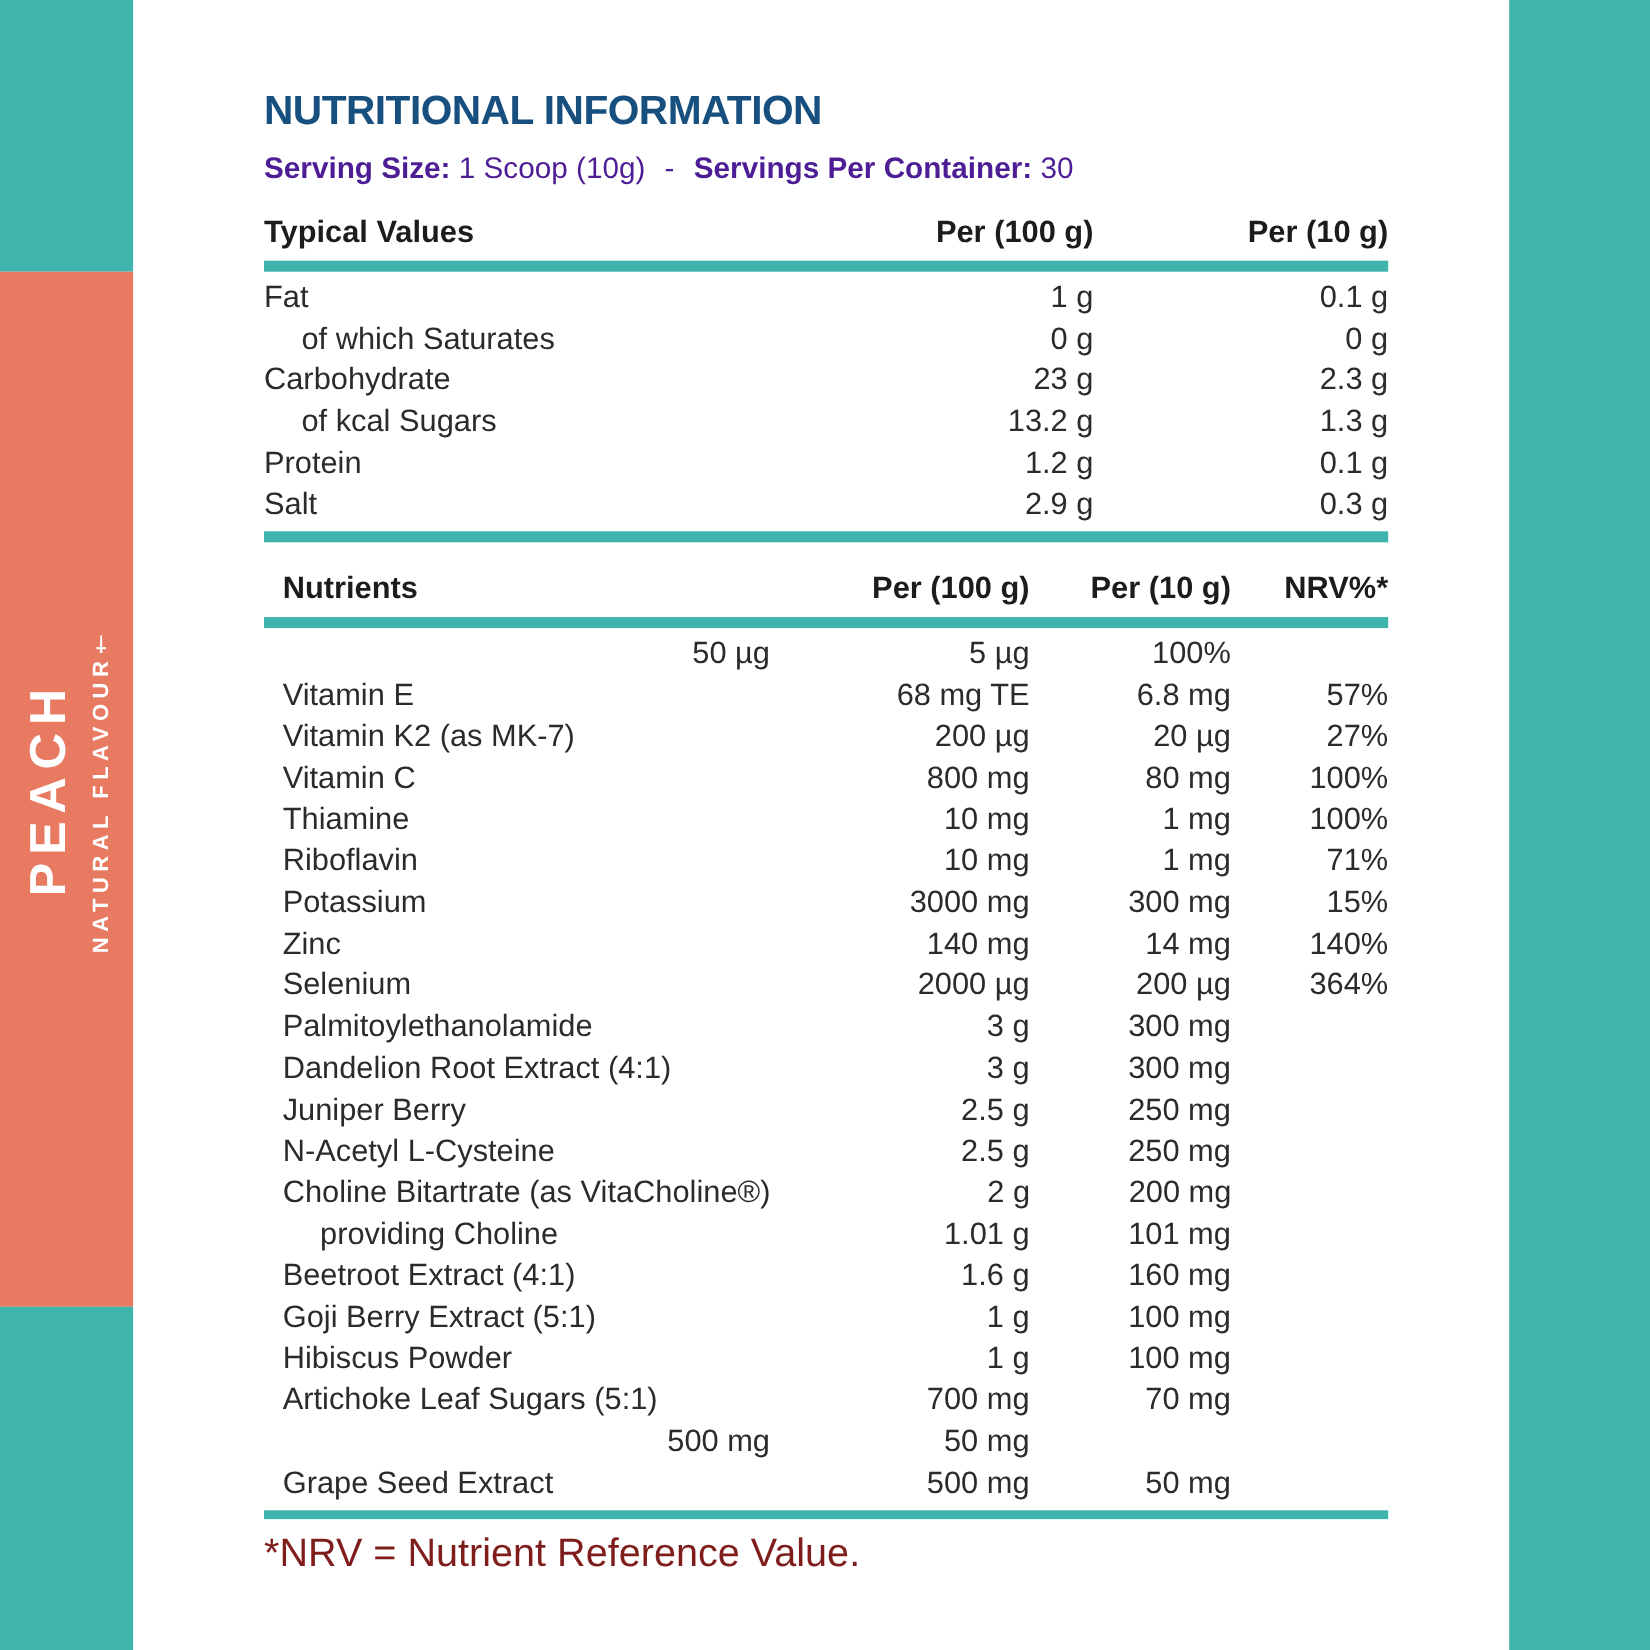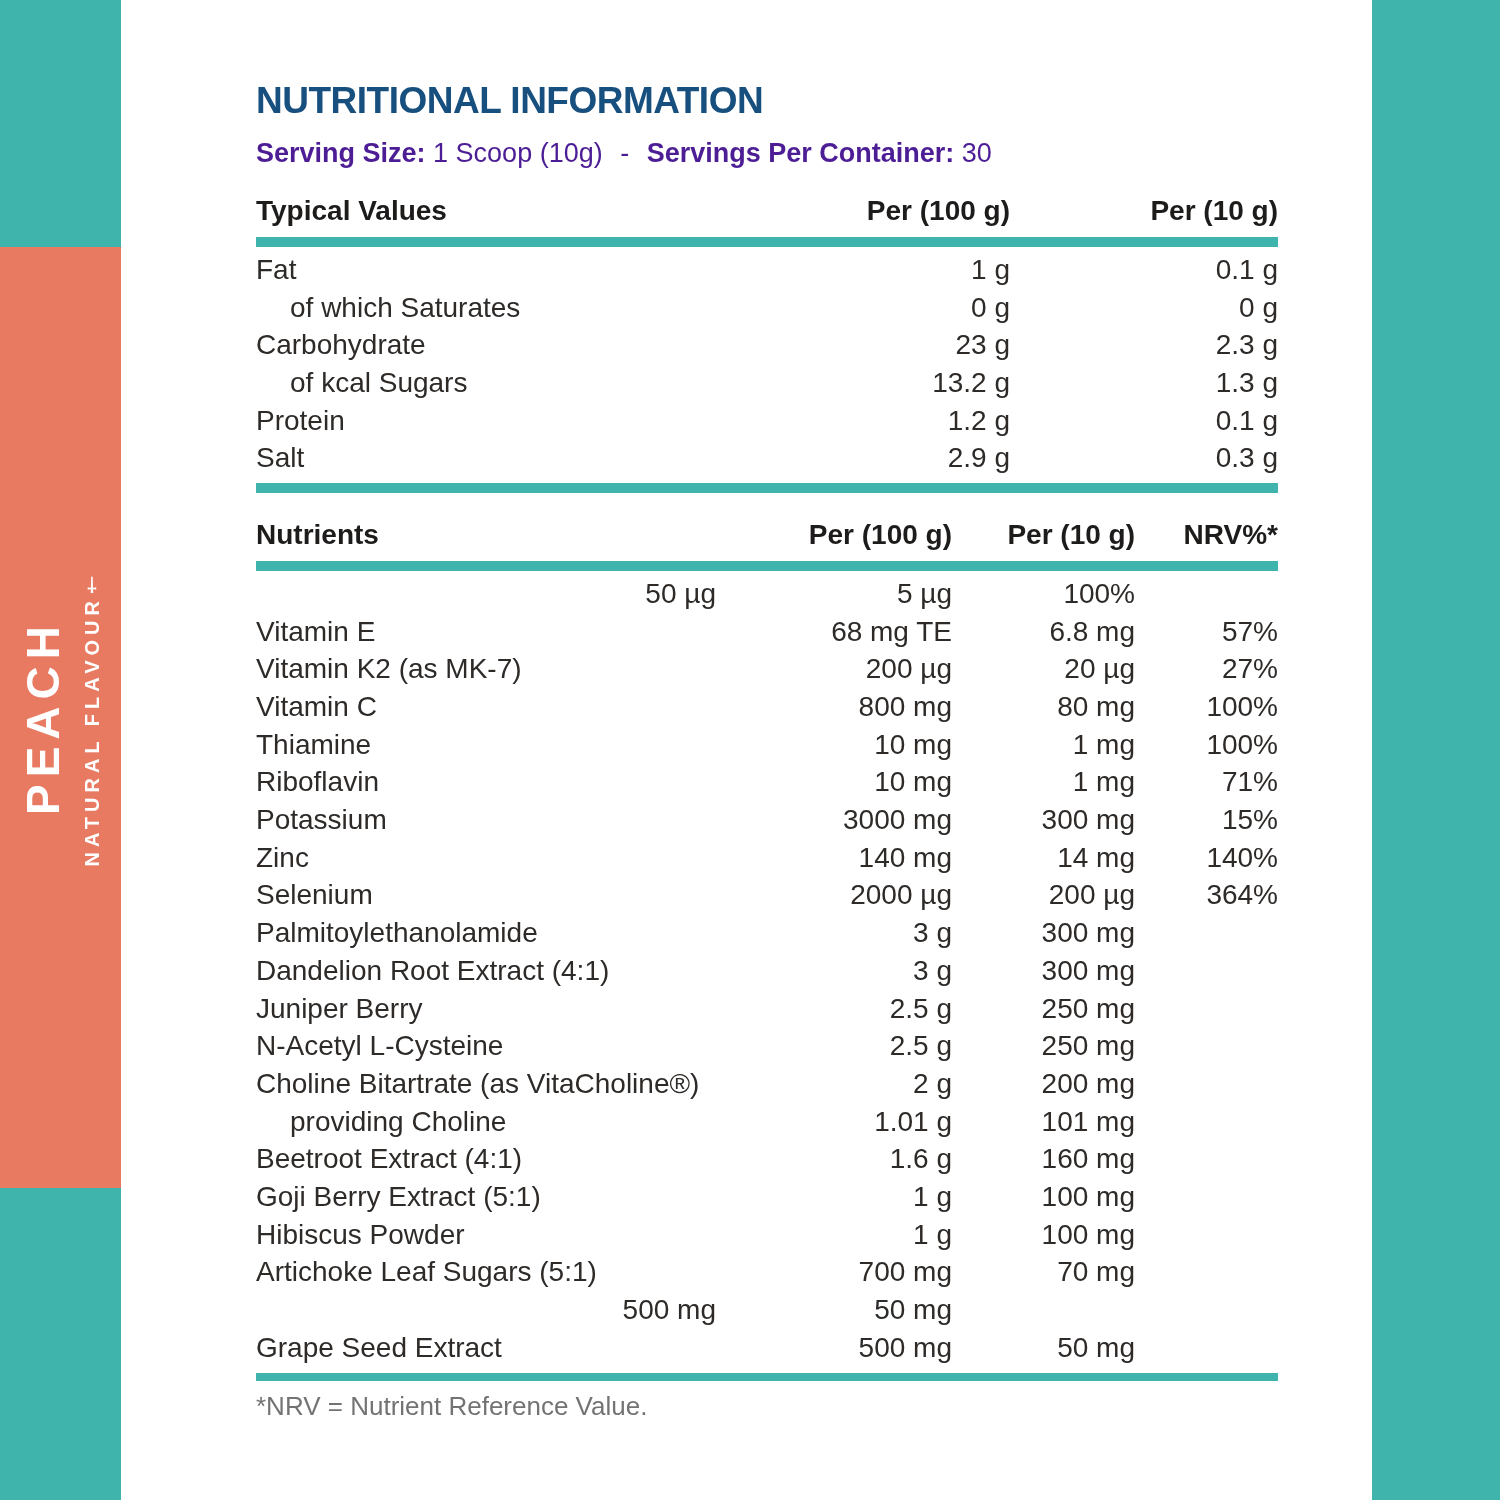--- a/index.html
+++ b/index.html
@@ -21,44 +21,44 @@
   .flavor-name{
     writing-mode:vertical-rl;transform:rotate(180deg);
     color:#ffffff;font-weight:bold;font-size:46px;letter-spacing:7px;line-height:1;
   }
   .flavor-sub{
     writing-mode:vertical-rl;transform:rotate(180deg);
     color:#ffffff;font-weight:bold;font-size:20px;letter-spacing:5px;line-height:1;
   }
 
   
-  .content{position:absolute;left:256px;top:80px;width:1022px;}
+  .content{position:absolute;left:240px;top:80px;width:1022px;}
   .title{
     margin:0;font-size:37px;font-weight:bold;letter-spacing:-0.5px;
     color:var(--title-blue);
   }
   .serving-line{margin:16px 0 0 0;font-size:27px;color:#4c1d95;}
   .serving-line .lbl{font-weight:bold;}
   .serving-line .dash{padding:0 10px;}
 
   .bar{height:10px;background:var(--teal);}
   .bar.thin{height:8px;}
 
   .thead{display:grid;align-items:end;font-weight:bold;font-size:28px;color:#1e1c1b;
          padding:26px 0 10px 0;}
   .grid3{grid-template-columns:1fr 270px 268px;}
-  .grid4{grid-template-columns:1fr 236px 183px 143px;}
+  .grid4{grid-template-columns:1fr 236px 183px 143px;margin-left:17px;}
 
   .t-body{padding:4px 0 6px 0;}
   .t-row{display:grid;height:37.7px;align-items:center;font-size:28px;color:#2d2a28;}
   .cell-num{text-align:right;white-space:nowrap;}
   .cell-label{white-space:nowrap;}
   .cell-label.indent{padding-left:34px;}
 
-  .footnote{margin:10px 0 0 0;font-size:26px;color:#737373;}
+  .footnote{margin:10px 0 0 0;font-size:36px;color:#7f1d1d;}
 </style>
 </head>
 <body>
 
 <div class="page">
 
   <div class="left-band">
     <div class="band-teal-top"></div>
     <div class="band-coral">
       <span class="flavor-name">PEACH</span>

